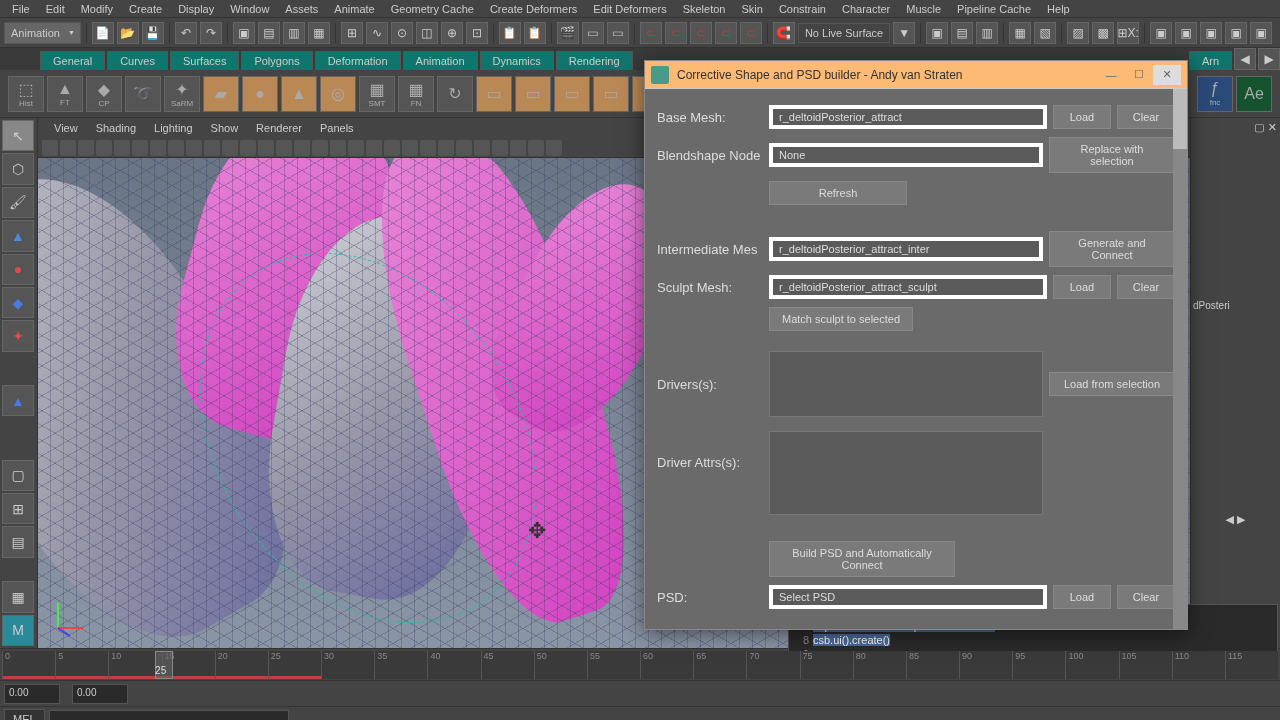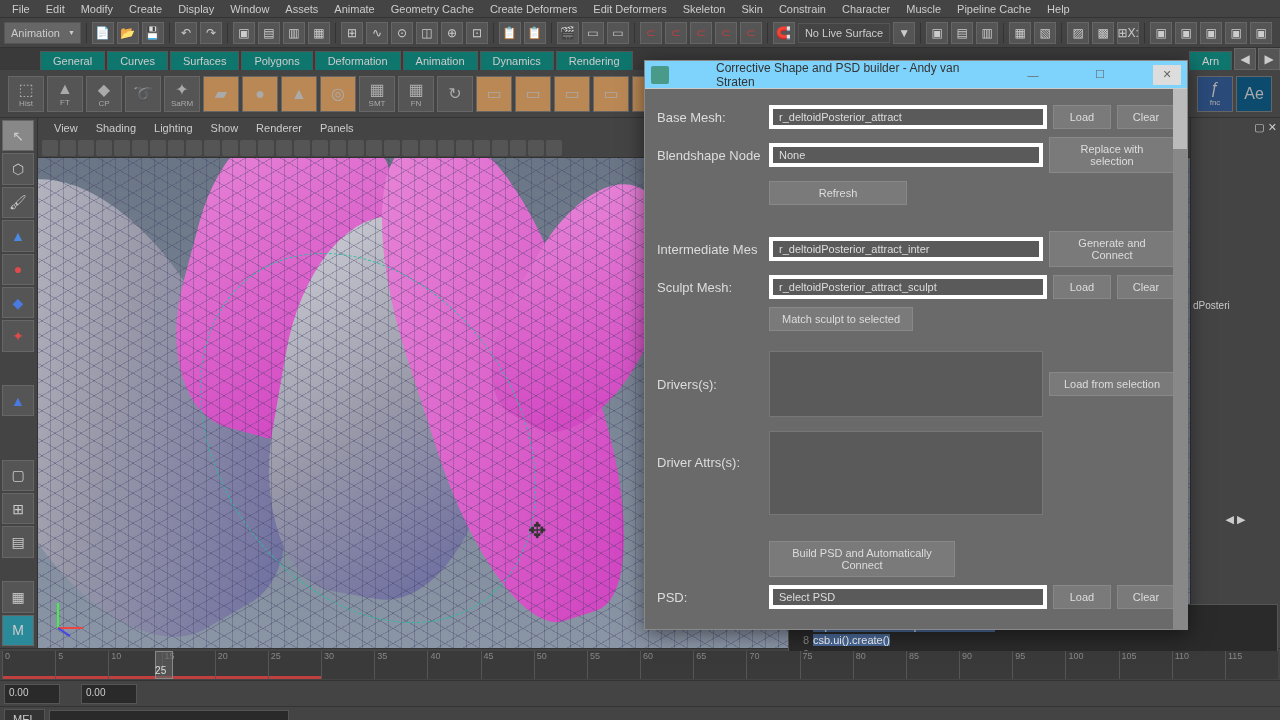--- a/index.html
+++ b/index.html
@@ -54,33 +54,33 @@
 .tick.marked::after { content: ''; position: absolute; bottom: 0; left: 0; width: 100%; height: 3px; background: #c04040; }
 .time-indicator { position: absolute; left: 12%; top: 0; height: 100%; width: 18px; background: rgba(100,100,100,0.6); border: 1px solid #888; }
 .time-label { position: absolute; left: 12%; top: 14px; font-size: 10px; color: #ddd; }
 
 .script-editor { position: absolute; right: 2px; bottom: 60px; width: 490px; height: 56px; background: #2a2a2a; border: 1px solid #555; font-family: monospace; font-size: 11px; }
 .script-line { padding: 1px 4px; display: flex; }
 .line-num { width: 16px; color: #888; text-align: right; margin-right: 4px; }
 .script-text { color: #d8d8d8; }
 .script-text.sel { background: #4a6a9a; color: #fff; }
 
-.range-bar { background: #444; height: 26px; display: flex; align-items: center; padding: 2px 4px; gap: 21px; border-top: 1px solid #333; }
+.range-bar { background: #444; height: 26px; display: flex; align-items: center; padding: 2px 4px; gap: 12px; border-top: 1px solid #333; }
 .range-box { width: 56px; height: 20px; background: #2a2a2a; border: 1px solid #555; padding: 2px 4px; font-size: 10px; }
 .range-slider { flex: 0 0 430px; height: 16px; background: #3a3a3a; border: 1px solid #555; position: relative; }
 .range-thumb { position: absolute; left: 0; width: 240px; height: 100%; background: #666; }
 .range-val { position: absolute; right: 4px; top: 1px; font-size: 10px; color: #ddd; }
 
 .cmdline { background: #444; height: 24px; display: flex; align-items: center; padding: 2px 4px; gap: 4px; border-top: 1px solid #333; }
 .mel-label { background: #333; padding: 3px 8px; font-size: 11px; border: 1px solid #555; }
 .cmd-input { flex: 0 0 240px; height: 18px; background: #2a2a2a; border: 1px solid #555; }
 
 
 .dialog { position: absolute; left: 644px; top: 60px; width: 544px; height: 570px; background: #e8e8e8; border: 1px solid #888; box-shadow: 0 4px 20px rgba(0,0,0,0.5); display: flex; flex-direction: column; }
-.dialog-titlebar { height: 28px; background: #7dd3fc; display: flex; align-items: center; padding: 4px 6px; border-bottom: 1px solid #ccc; gap: 39px; }
+.dialog-titlebar { height: 28px; background: #fdba74; display: flex; align-items: center; padding: 4px 6px; border-bottom: 1px solid #ccc; }
 .dialog-icon { width: 18px; height: 18px; background: #4a9a8a; margin-right: 8px; border-radius: 2px; }
 .dialog-title { flex: 1; color: #333; font-size: 12px; }
 .win-btn { width: 28px; height: 20px; display: flex; align-items: center; justify-content: center; color: #666; font-size: 11px; }
 .win-btn.close { background: #ddd; }
 .dialog-body { flex: 1; background: #6a6a6a; padding: 16px 12px; color: #ddd; overflow-y: auto; position: relative; }
 .dialog-scroll { position: absolute; right: 0; top: 0; width: 14px; height: 100%; background: #888; }
 .dialog-scroll-thumb { width: 100%; height: 60px; background: #bbb; }
 
 .form-row { display: flex; align-items: center; margin-bottom: 8px; gap: 6px; }
 .form-label { width: 106px; font-size: 13px; }
@@ -246,21 +246,21 @@
       <span class="ico">◉</span>
     </div>
   <div class="shelf-icon" style="background:#ba8855">
       <span class="ico">▢</span>
     </div>
   <div style="flex:1"></div>
   <div class="shelf-icon" style="background:#2a4a7a">
       <span class="ico">ƒ</span>
       <span>fnc</span>
     </div>
-  <div class="shelf-icon" style="background:#0c4a6e">
+  <div class="shelf-icon" style="background:#14532d">
       <span class="ico">Ae</span>
     </div>
 </div>
 
 <div class="main-area">
   <div class="left-toolbar">
     <div class="left-tool sel">↖</div>
     <div class="left-tool">⬡</div>
     <div class="left-tool">🖌</div>
     <div class="left-tool" style="color:#4a8ae0">▲</div>

